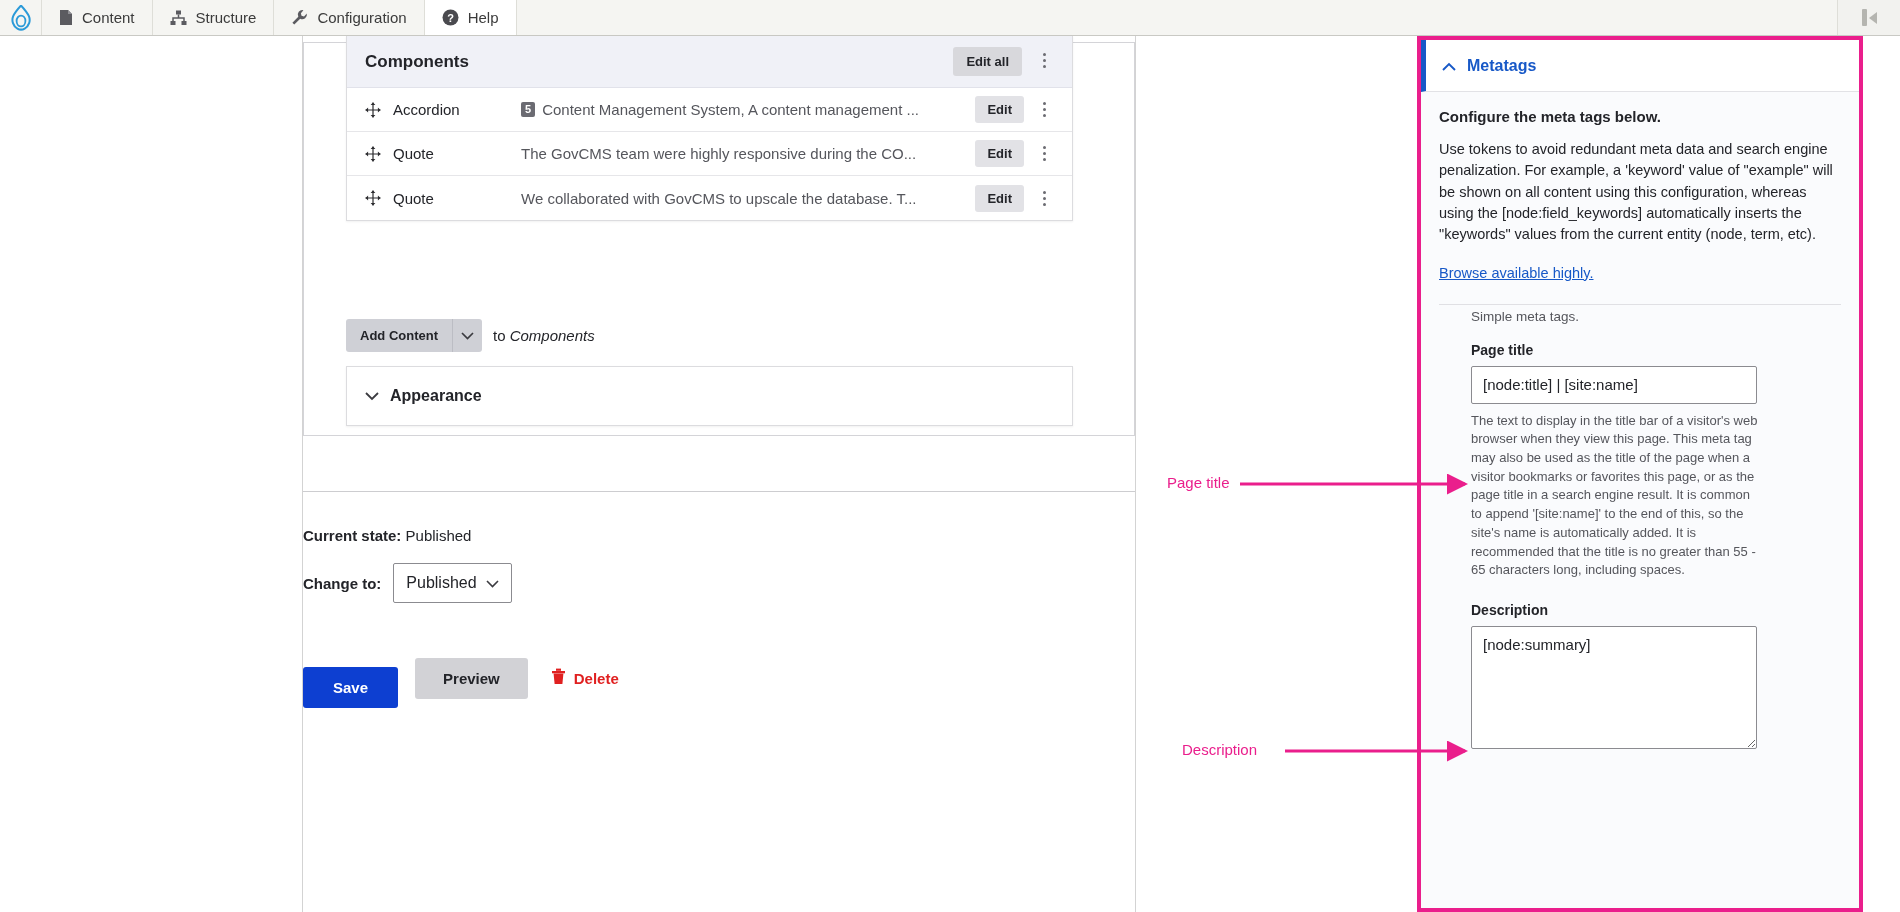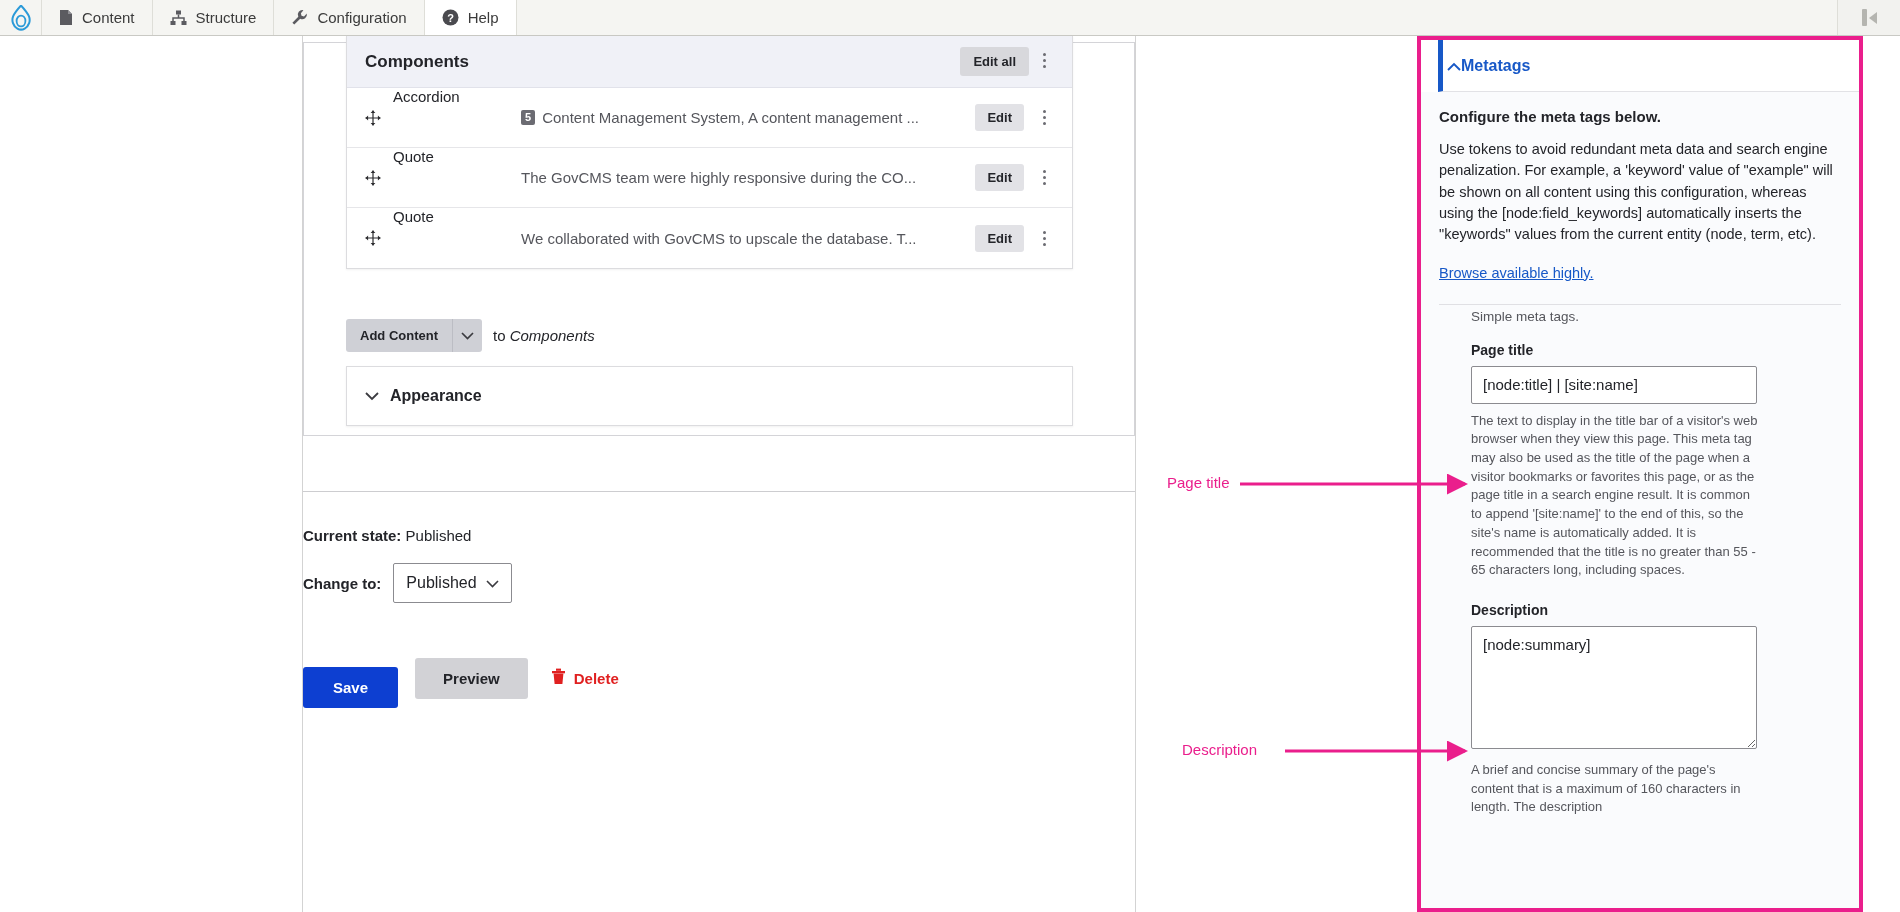--- a/index.html
+++ b/index.html
@@ -66,21 +66,21 @@
     border:1px solid #dcdcdf;
     border-top:none;
     box-shadow:0 1px 2px rgba(0,0,0,.06);
   }
   .comp-header {
     height:52px; background:#f0f1f7;
     display:flex; align-items:center; padding:0 18px;
     border-bottom:1px solid #e1e2ea;
   }
   .comp-title { font-size:17px; font-weight:bold; color:#232429; }
-  .comp-header-actions { margin-left:auto; display:flex; align-items:flex-start; gap:5px; }
+  .comp-header-actions { margin-left:auto; display:flex; align-items:flex-start; gap:12px; }
 
   .btn-grey {
     background:#d8d8dc; color:#232429;
     border:none; border-radius:3px;
     font-size:13px; font-weight:bold;
     padding:7px 13px; cursor:pointer;
     font-family:"Liberation Sans", sans-serif;
   }
   .btn-edit {
     background:#e2e2e6; color:#232429;
@@ -90,21 +90,21 @@
     font-family:"Liberation Sans", sans-serif;
   }
 
   .kebab {
     width:20px; height:26px; cursor:pointer;
     display:flex; flex-direction:column; align-items:center; justify-content:center; gap:3px;
   }
   .kebab i { width:3px; height:3px; background:#6b6b72; border-radius:50%; display:block; }
 
   .comp-row {
-    height:60px; display:flex; padding:0 18px;
+    height:44px; display:flex; align-items:center; padding:0 18px;
     border-bottom:1px solid #e6e6e9;
   }
   .comp-row:last-of-type { border-bottom:none; }
   .drag-handle { width:28px; color:#2b2b2e; cursor:grab; display:flex; align-items:center; }
   .row-label { width:128px; font-size:15px; color:#232429; }
   .row-summary {
     flex:1; font-size:15px; color:#55565c;
     white-space:nowrap; overflow:hidden; text-overflow:ellipsis;
     display:flex; align-items:center; gap:7px;
   }
@@ -176,23 +176,22 @@
   
   #sidebar {
     position:absolute; left:1417px; top:0px; width:446px; height:876px;
     background:#fff;
     border:4px solid #ea1e8c;
     overflow:hidden;
   }
   .mt-header {
     height:52px; background:#fff; border-bottom:1px solid #e2e2e6;
     border-left:5px solid #1758c7;
-    display:flex; align-items:center; gap:0; padding:0 4px;
+    display:flex; align-items:center; gap:11px; padding:0 16px;
     cursor:pointer;
-    margin-left:17px;
   }
   .mt-header-title { color:#1758c7; font-size:16px; font-weight:bold; }
 
   .mt-body { padding:16px 18px 0 18px; background:#fafbfd; height:820px; overflow:hidden; }
   .mt-lead { font-size:15px; font-weight:bold; color:#232429; margin:0 0 14px 0; }
   .mt-para { font-size:14.5px; line-height:1.47; color:#232429; margin:0 0 18px 0; }
   .mt-link { font-size:14.5px; color:#1758c7; text-decoration:underline; cursor:pointer; }
 
   .fieldset {
     margin-top:22px; border-top:1px solid #e0e0e4; padding-top:0;
@@ -446,21 +445,20 @@
 
         <div class="field">
           <label class="field-label">Page title</label>
           <input class="field-input" type="text" value="[node:title] | [site:name]" style="">
           <div class="field-help">The text to display in the title bar of a visitor's web browser when they view this page. This meta tag may also be used as the title of the page when a visitor bookmarks or favorites this page, or as the page title in a search engine result. It is common to append '[site:name]' to the end of this, so the site's name is automatically added. It is recommended that the title is no greater than 55 - 65 characters long, including spaces.</div>
         </div>
 
         <div class="field">
           <label class="field-label">Description</label>
           <textarea class="field-textarea" style="">[node:summary]</textarea>
-          <div class="field-help">A brief and concise summary of the page's content that is a maximum of 160 characters in length. The description</div>
         </div>
       </div>
     </div>
   </div>
 </div>
 
 <svg id="ann-svg">
   <defs>
     <marker id="arrowhead" markerWidth="7" markerHeight="7" refX="6" refY="3.5" orient="auto">
       <polygon points="0 0, 7 3.5, 0 7" fill="#ea1e8c"></polygon>

